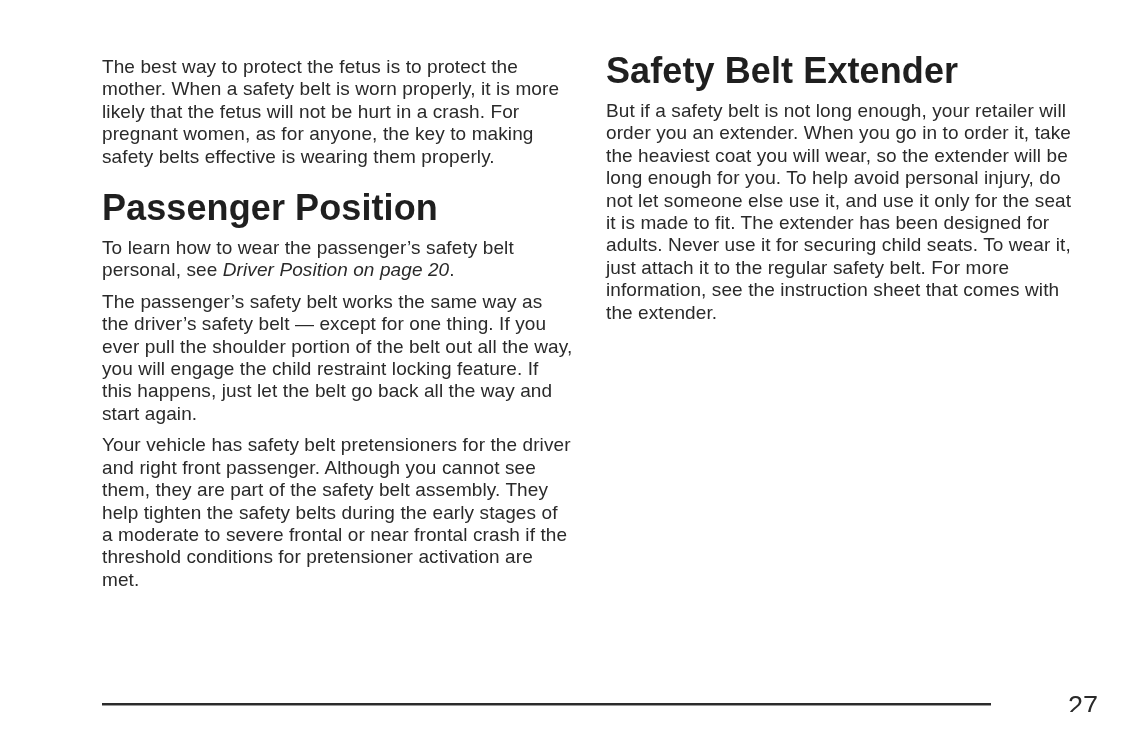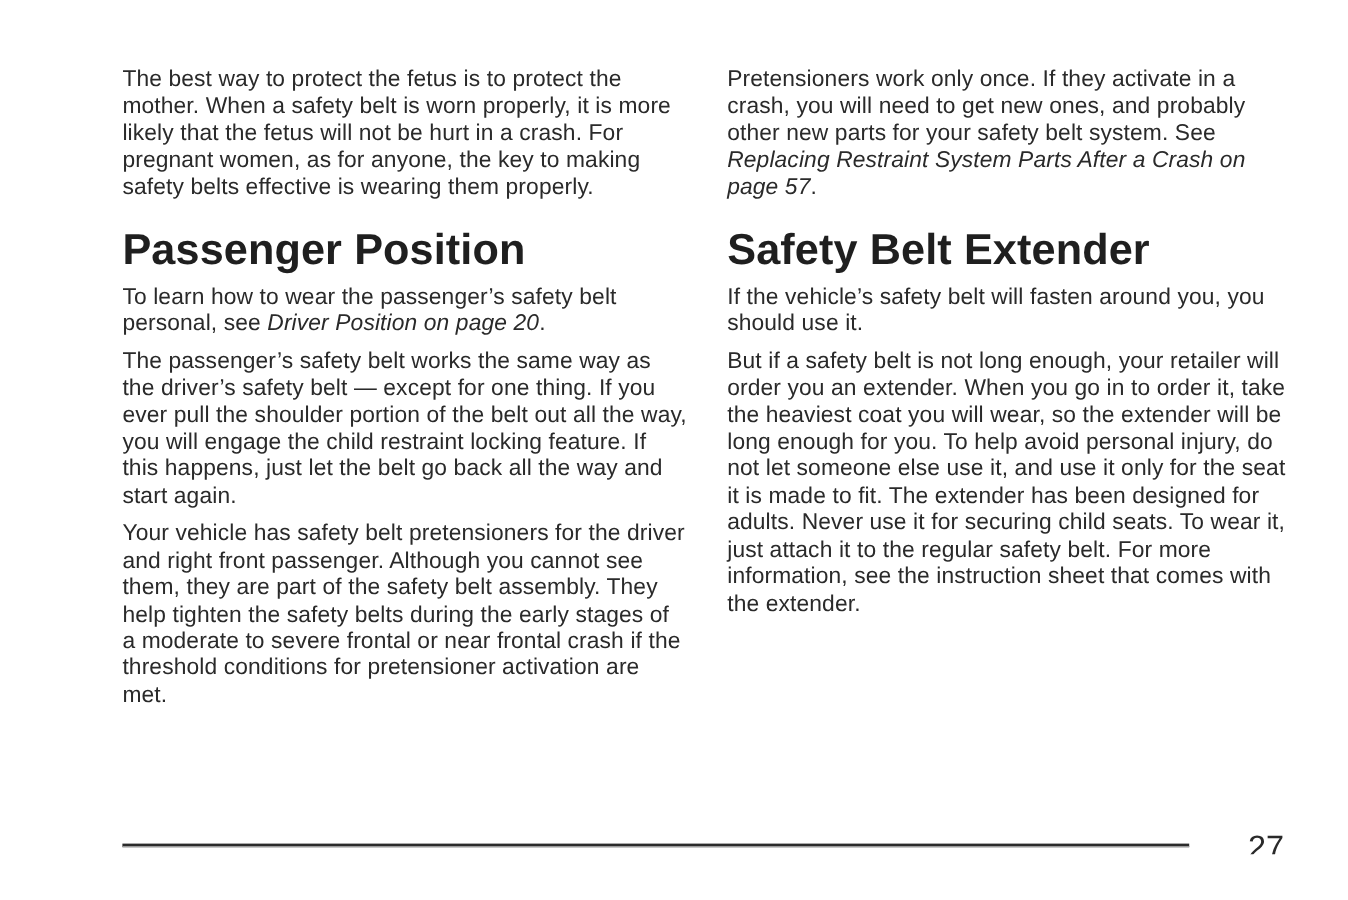--- a/index.html
+++ b/index.html
@@ -42,41 +42,39 @@
     position: absolute;
     left: 102px;
     top: 703px;
     width: 889px;
     height: 3px;
     background: #2b2b2b;
     border-bottom: 1px solid #9a9a9a;
   }
   .page-number {
     position: absolute;
-    left: 1040px;
+    left: 1068px;
     top: 692px;
     font-size: 27px;
     line-height: 28px;
     color: #2a2a2a;
   }
 </style>
 </head>
 <body>
 
 <div class="page">
   <div class="columns">
     <div class="column" id="col-left">
         <p><span>The best way to protect the fetus is to protect the mother. When a safety belt is worn properly, it is more likely that the fetus will not be hurt in a crash. For pregnant women, as for anyone, the key to making safety belts effective is wearing them properly.</span></p>
         <h2>Passenger Position</h2>
         <p><span>To learn how to wear the passenger’s safety belt personal, see </span><em>Driver Position on page 20</em><span>.</span></p>
         <p><span>The passenger’s safety belt works the same way as the driver’s safety belt — except for one thing. If you ever pull the shoulder portion of the belt out all the way, you will engage the child restraint locking feature. If this happens, just let the belt go back all the way and start again.</span></p>
         <p><span>Your vehicle has safety belt pretensioners for the driver and right front passenger. Although you cannot see them, they are part of the safety belt assembly. They help tighten the safety belts during the early stages of a moderate to severe frontal or near frontal crash if the threshold conditions for pretensioner activation are met.</span></p>
       </div>
     <div class="column" id="col-right">
-        <p><span>Pretensioners work only once. If they activate in a crash, you will need to get new ones, and probably other new parts for your safety belt system. See </span><em>Replacing Restraint System Parts After a Crash on page 57</em><span>.</span></p>
         <h2>Safety Belt Extender</h2>
-        <p><span>If the vehicle’s safety belt will fasten around you, you should use it.</span></p>
         <p><span>But if a safety belt is not long enough, your retailer will order you an extender. When you go in to order it, take the heaviest coat you will wear, so the extender will be long enough for you. To help avoid personal injury, do not let someone else use it, and use it only for the seat it is made to fit. The extender has been designed for adults. Never use it for securing child seats. To wear it, just attach it to the regular safety belt. For more information, see the instruction sheet that comes with the extender.</span></p>
       </div>
   </div>
   <div class="footer-rule"></div>
   <div class="page-number">27</div>
 </div>
 
 </body></html>

